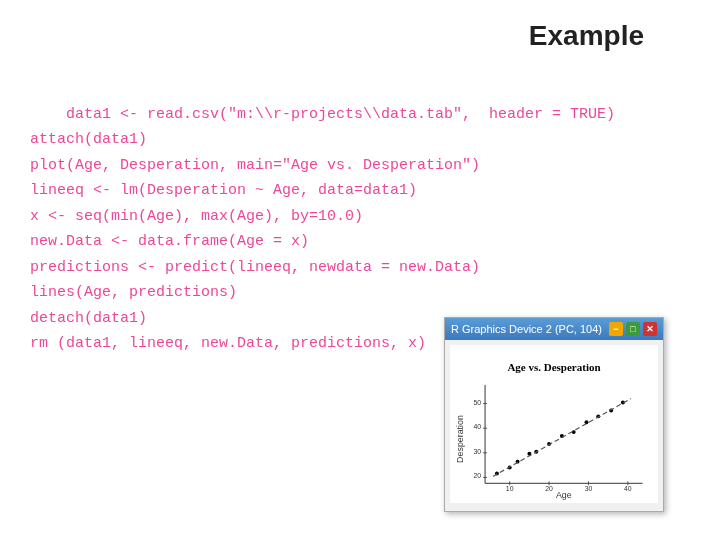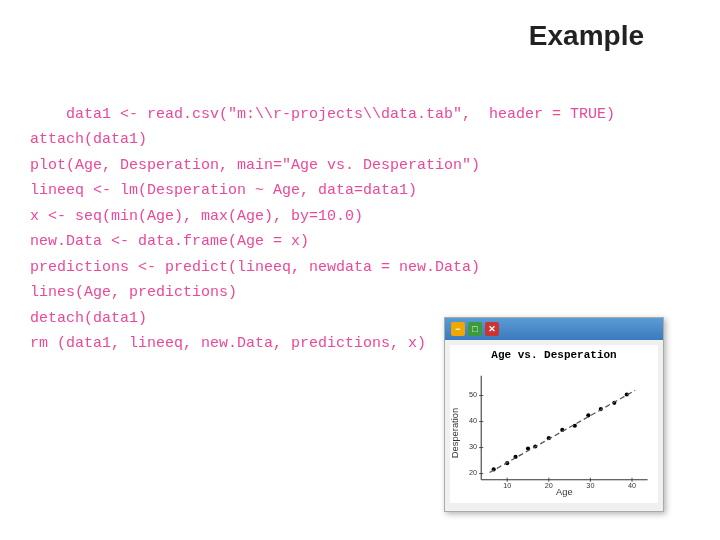--- a/index.html
+++ b/index.html
@@ -88,23 +88,23 @@
       height: 158px;
       position: relative;
       display: flex;
       flex-direction: column;
       align-items: center;
       justify-content: flex-start;
     }
 
     .chart-plot-title {
       font-size: 11px;
-      font-family: Liberation Mono, monospace;
+      font-family: Liberation Serif, serif;
       text-align: center;
-      margin-top: 4px;
+      margin-top: 16px;
       margin-bottom: 2px;
       font-weight: bold;
     }
 
     .chart-svg-area {
       width: 100%;
       flex: 1;
     }
   </style>
 </head>
@@ -122,20 +122,21 @@
 <span>x &lt;- seq(min(Age), max(Age), by=10.0)</span>
 <span>new.Data &lt;- data.frame(Age = x)</span>
 <span>predictions &lt;- predict(lineeq, newdata = new.Data)</span>
 <span>lines(Age, predictions)</span>
 <span>detach(data1)</span>
 <span>rm (data1, lineeq, new.Data, predictions, x)</span>
   </div>
 
   <div class="chart-container">
     <div class="chart-titlebar">
+      <span class="chart-titlebar-text">R Graphics Device 2 (PC, 104)</span>
       <div class="chart-titlebar-buttons">
         <span class="chart-titlebar-btn btn-min">−</span>
         <span class="chart-titlebar-btn btn-max">□</span>
         <span class="chart-titlebar-btn btn-close">✕</span>
       </div>
     </div>
     <div class="chart-inner">
       <div class="chart-plot-title">Age vs. Desperation</div>
       <svg class="chart-svg-area" viewBox="0 0 200 130" xmlns="http://www.w3.org/2000/svg">
 

